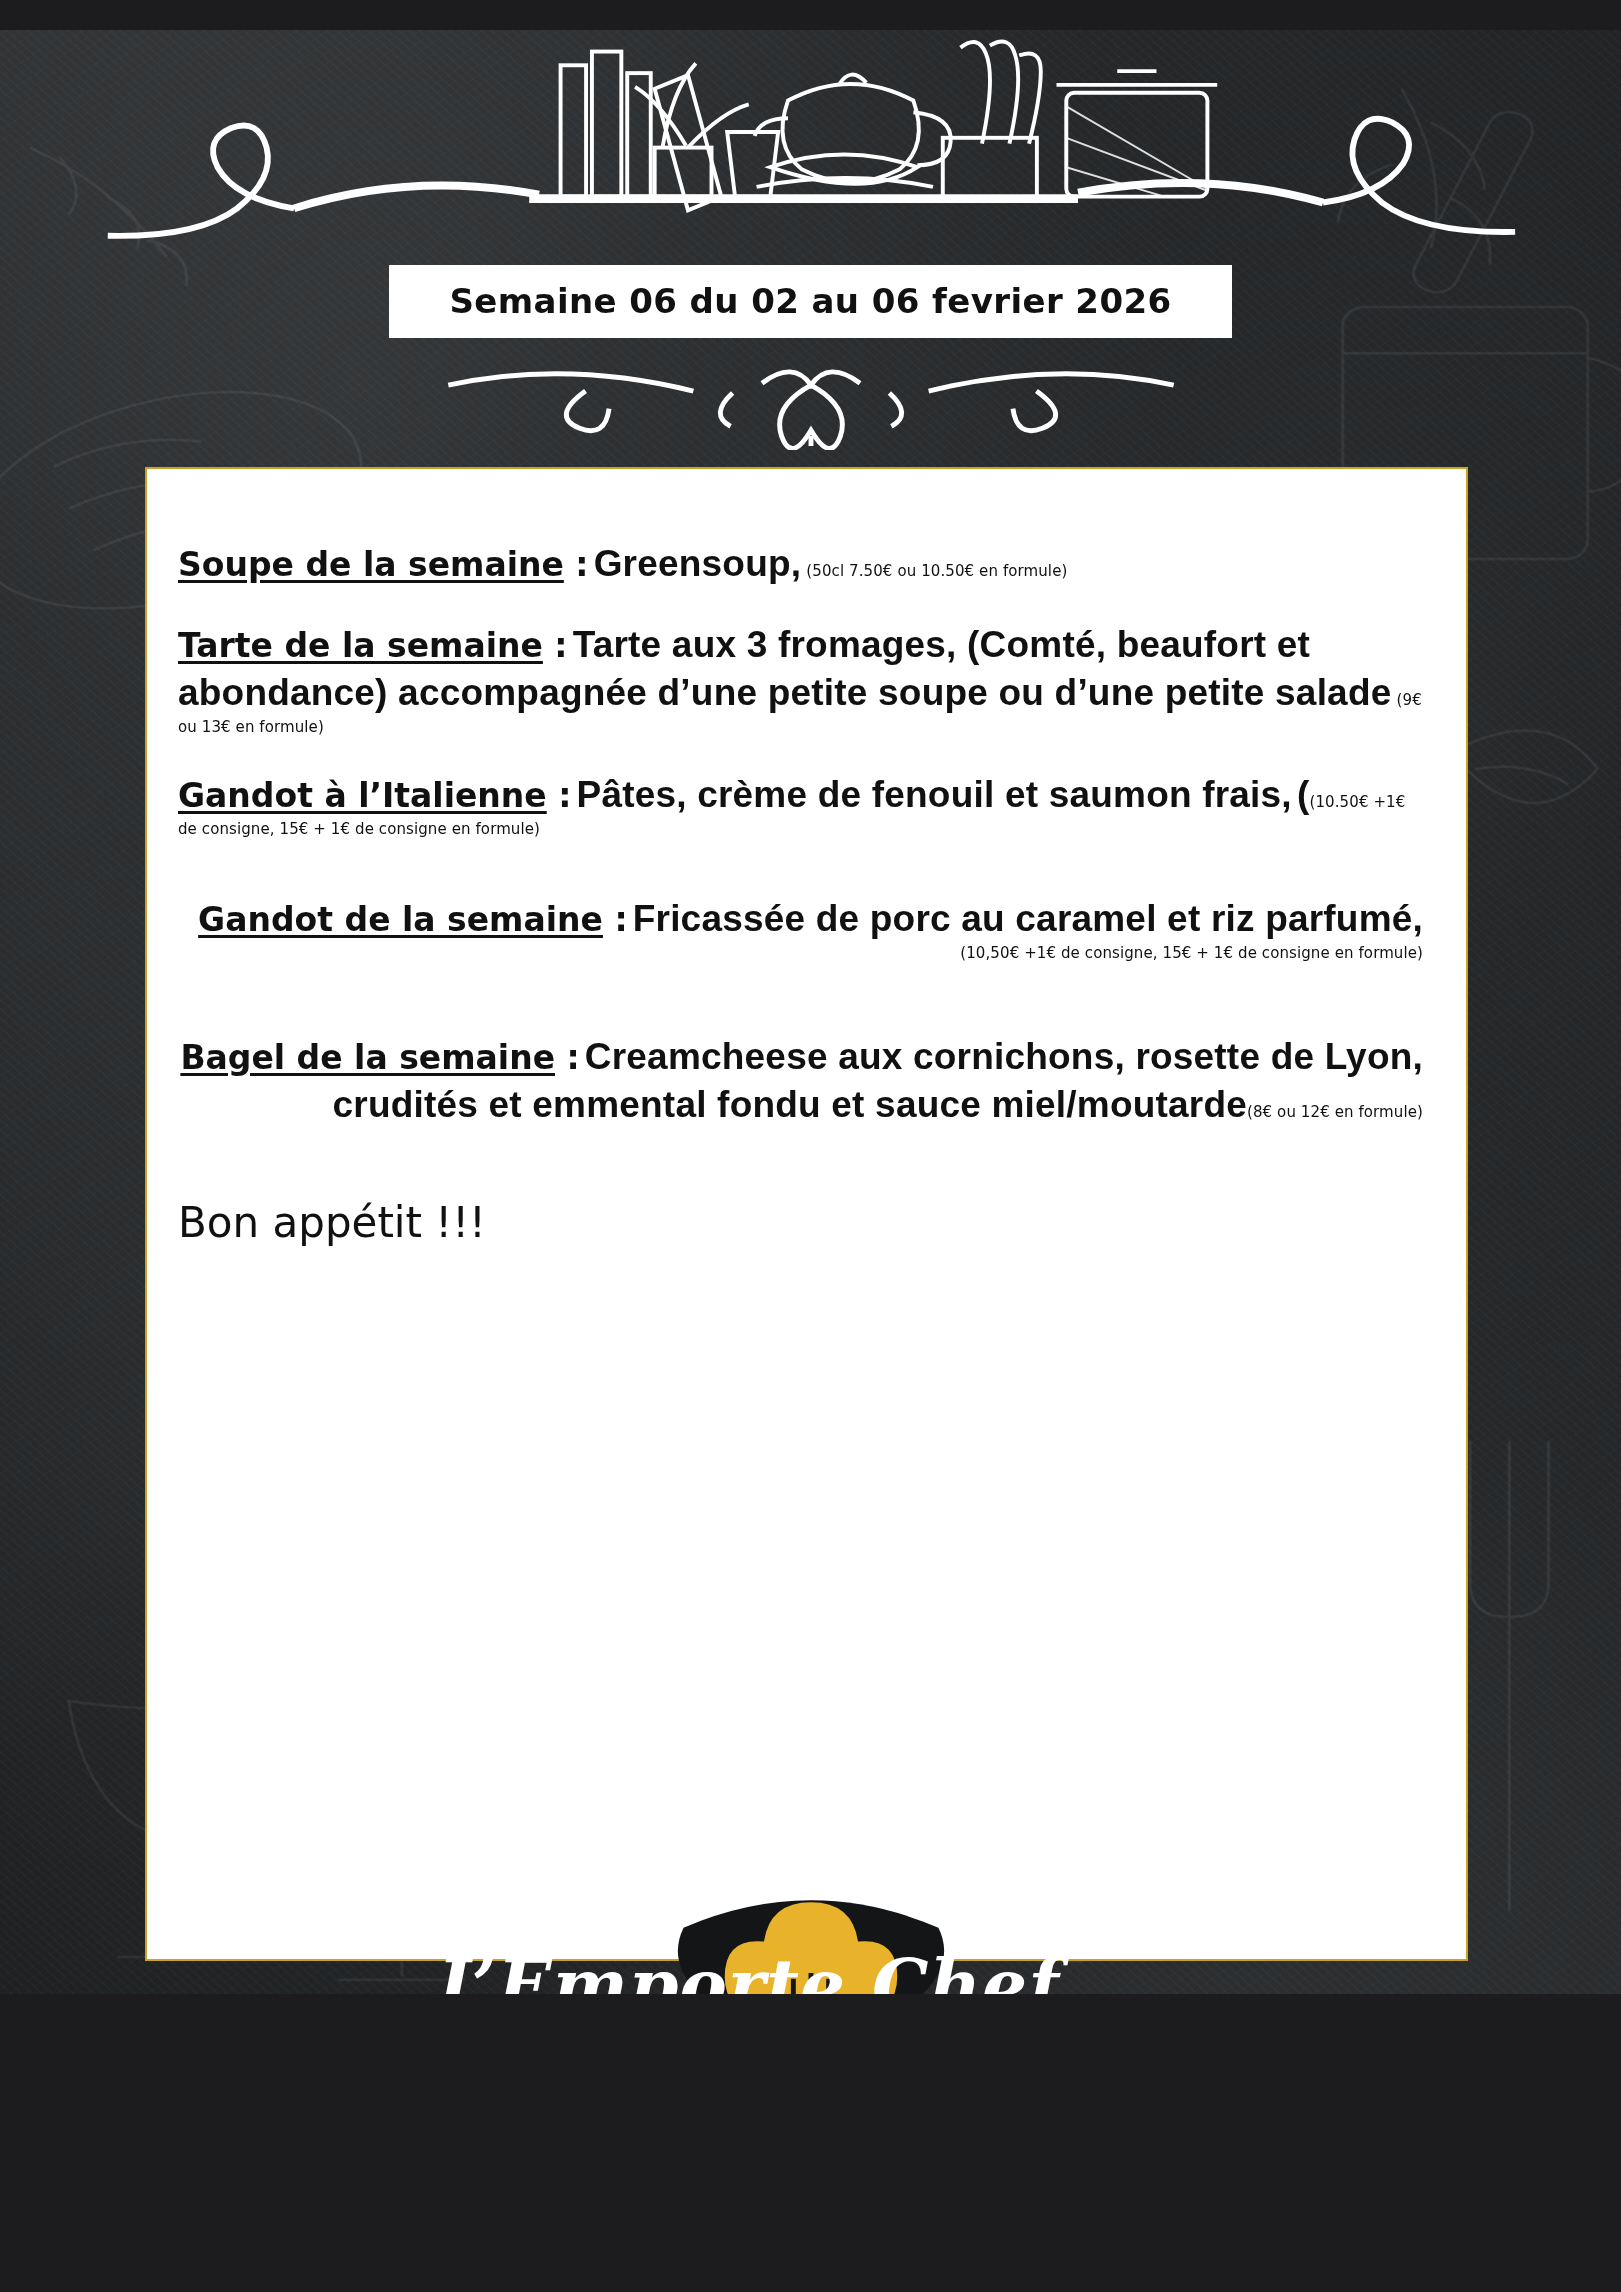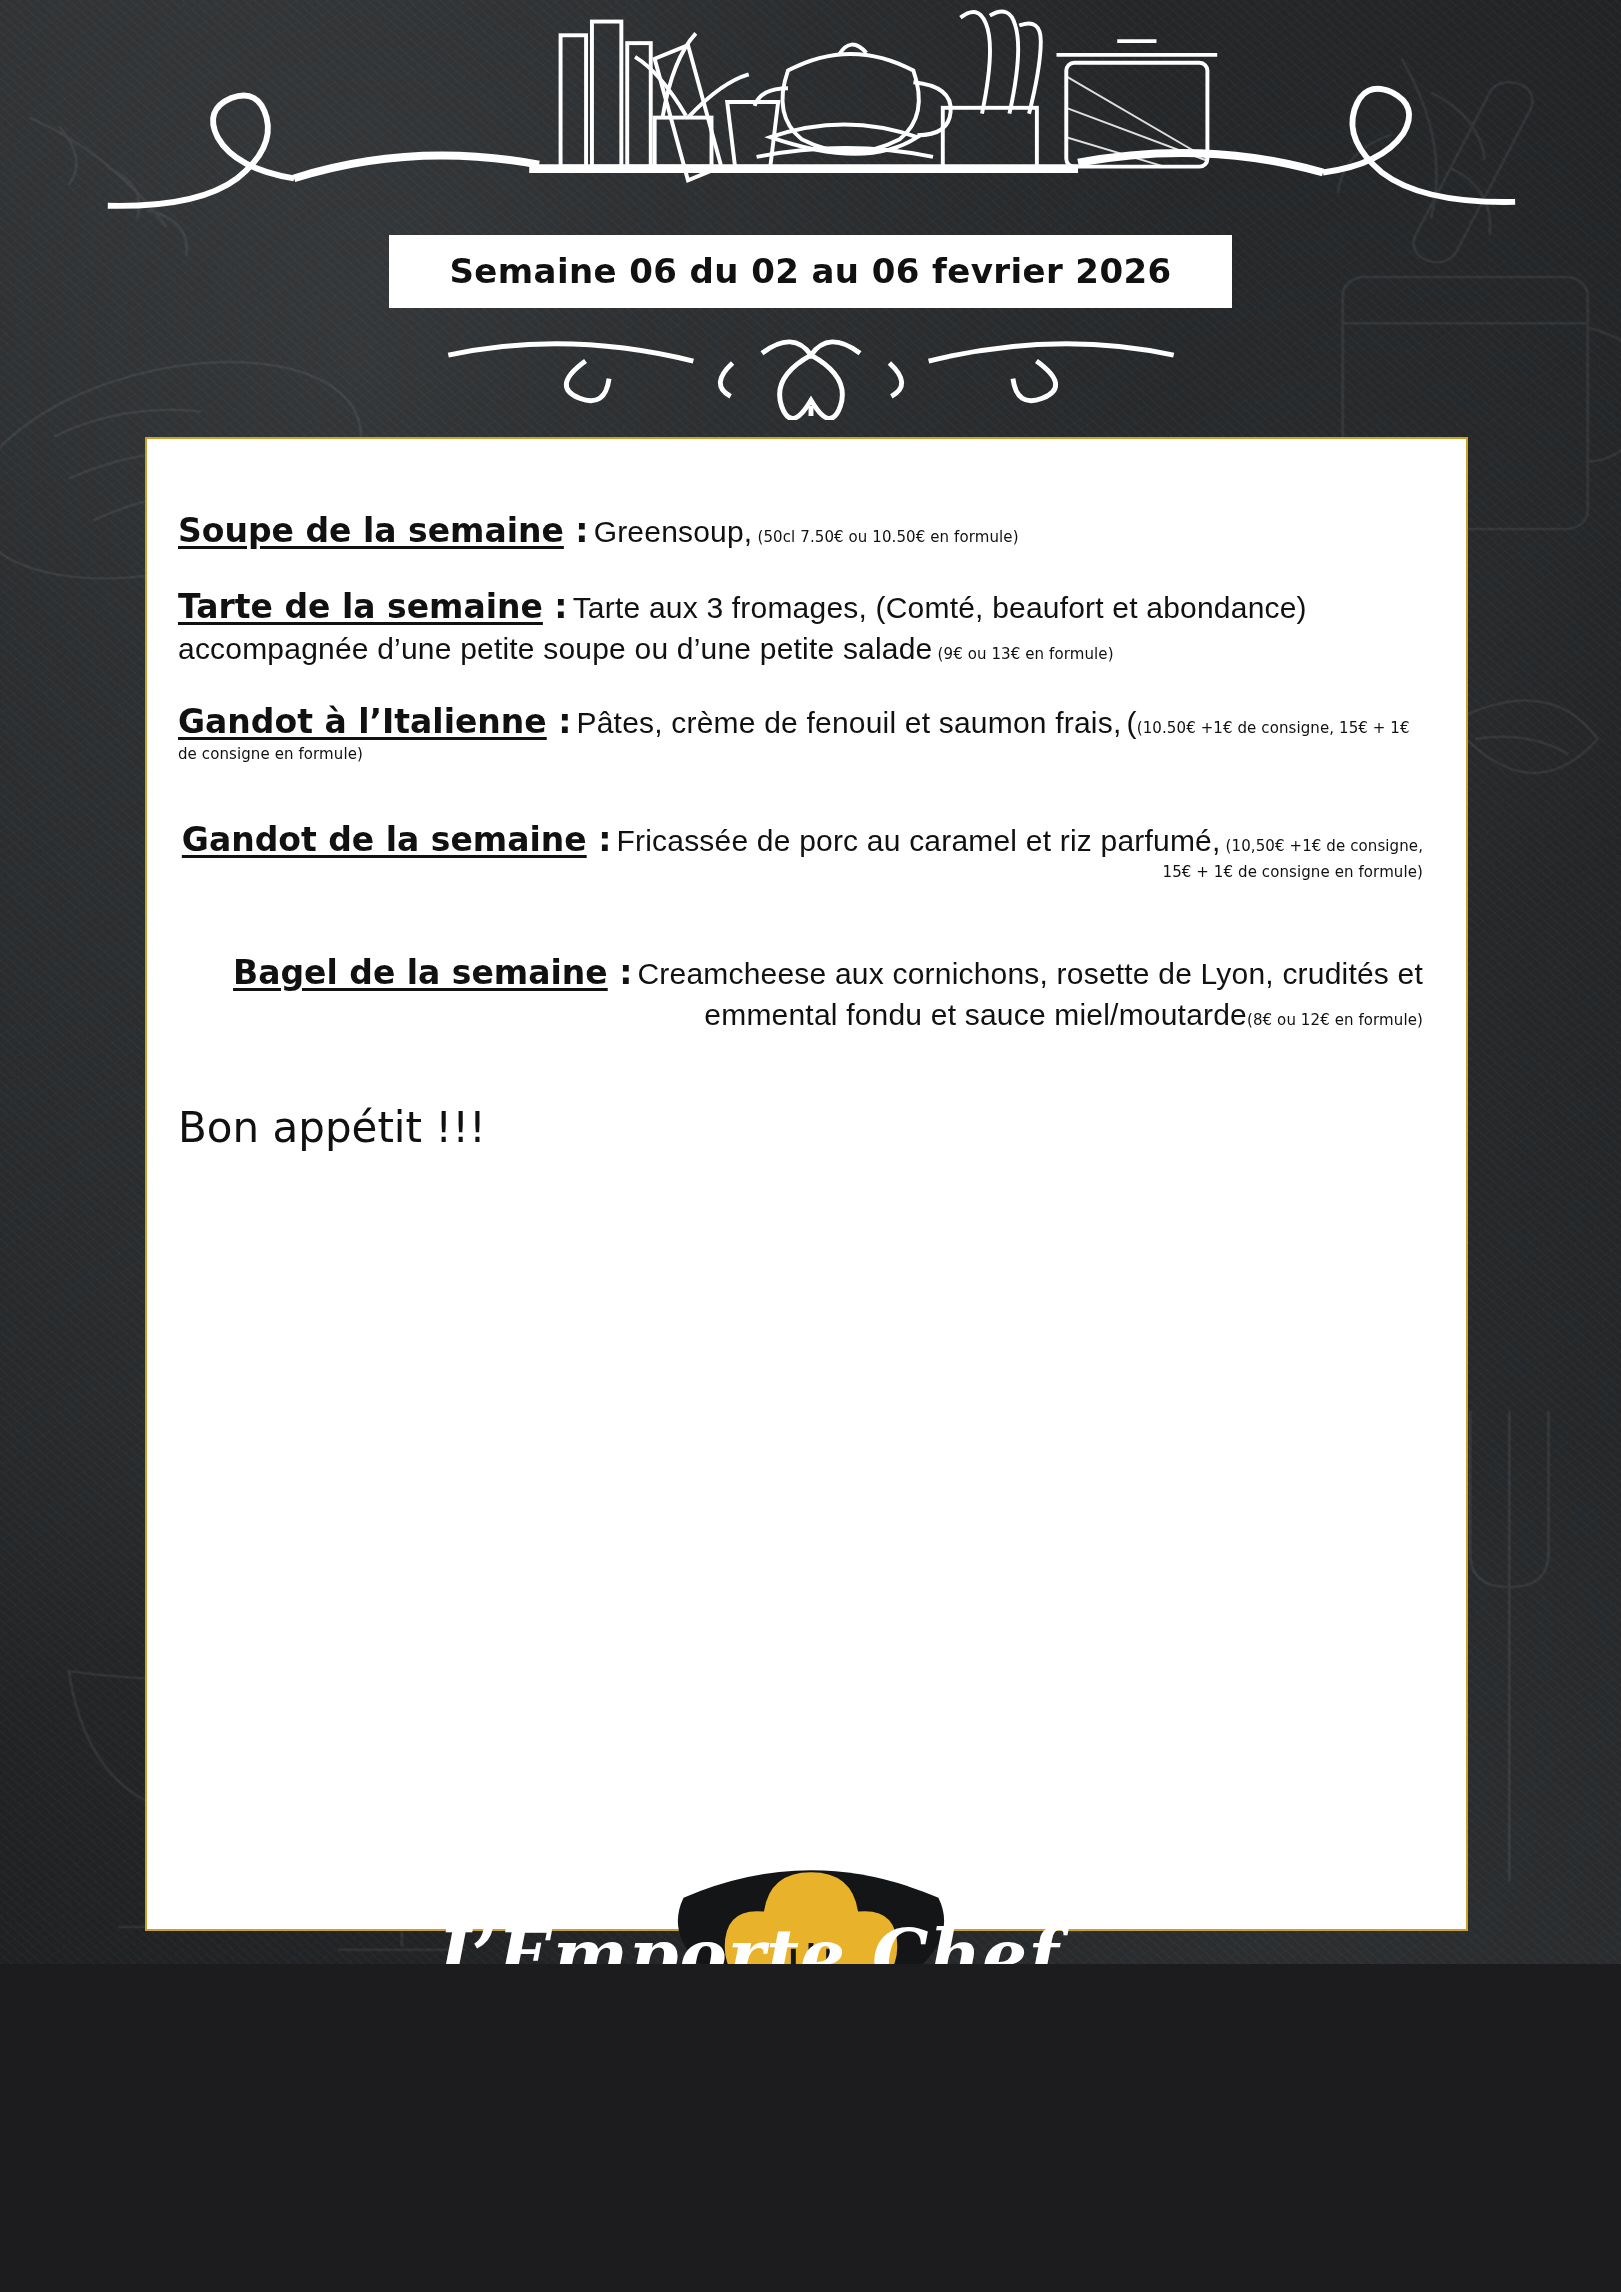--- a/index.html
+++ b/index.html
@@ -12,20 +12,21 @@
     width: 1621px;
     height: 1964px;
     overflow: hidden;
     background:
       radial-gradient(ellipse at 22% 18%, rgba(92,96,98,0.30) 0%, rgba(0,0,0,0) 46%),
       radial-gradient(ellipse at 84% 34%, rgba(86,90,92,0.26) 0%, rgba(0,0,0,0) 44%),
       radial-gradient(ellipse at 14% 72%, rgba(96,100,102,0.24) 0%, rgba(0,0,0,0) 42%),
       radial-gradient(ellipse at 78% 88%, rgba(92,96,98,0.22) 0%, rgba(0,0,0,0) 46%),
       linear-gradient(150deg, #2a2c2e 0%, #202224 30%, #18191b 60%, #232527 100%);
     font-family: "DejaVu Sans", sans-serif;
+    margin-top: 30px;
   }
   
   .page::before {
     content: "";
     position: absolute;
     inset: 0;
     background-image:
       repeating-linear-gradient(42deg, rgba(255,255,255,0.018) 0 2px, rgba(0,0,0,0) 2px 6.9px),
       repeating-linear-gradient(-35deg, rgba(255,255,255,0.014) 0 1px, rgba(0,0,0,0) 1px 8.8px);
     pointer-events: none;
@@ -114,22 +115,22 @@
     text-decoration: underline;
     text-underline-offset: 3.9px;
   }
   .item-colon {
     font-family: "DejaVu Sans", sans-serif;
     font-weight: bold;
     font-size: 33px;
   }
   .item-desc {
     font-family: "Liberation Sans", sans-serif;
-    font-weight: 400;
-    font-size: 30px;
+    font-weight: 700;
+    font-size: 37px;
     letter-spacing: 0.2px;
   }
   .item-price {
     font-family: "DejaVu Sans", sans-serif;
     font-weight: normal;
     font-size: 15px;
     letter-spacing: 0.1px;
   }
   .bon {
     font-family: "DejaVu Sans", sans-serif;

